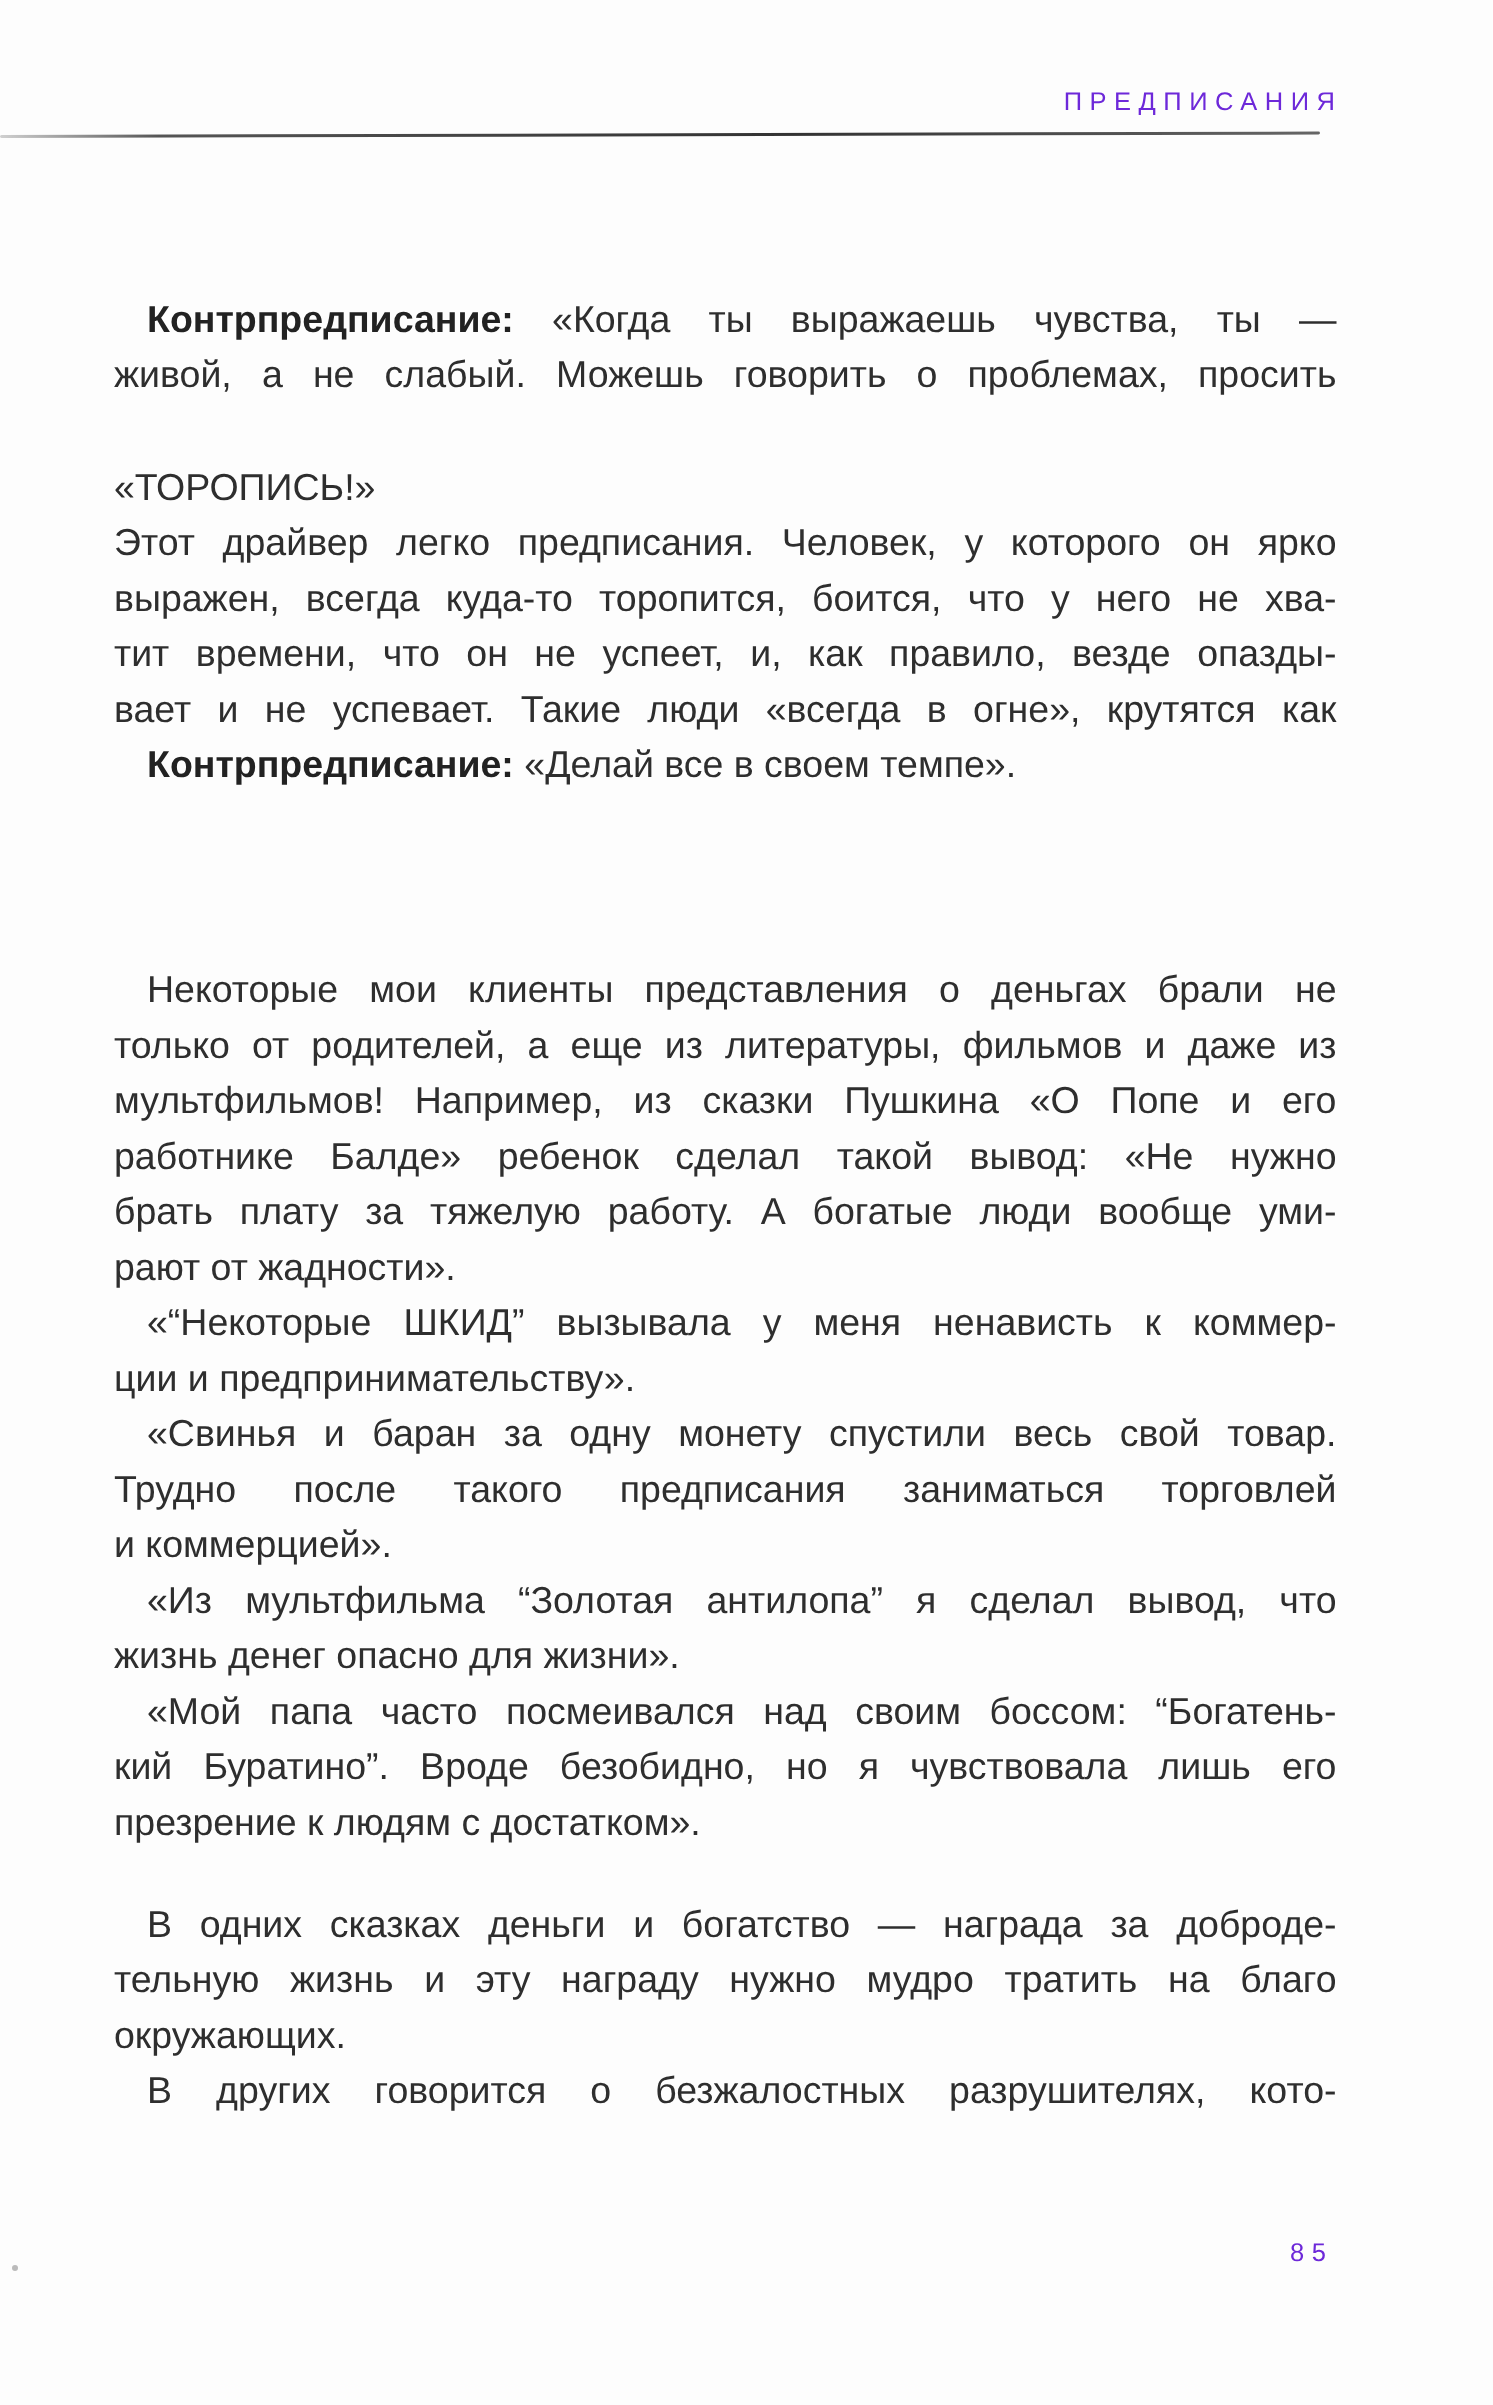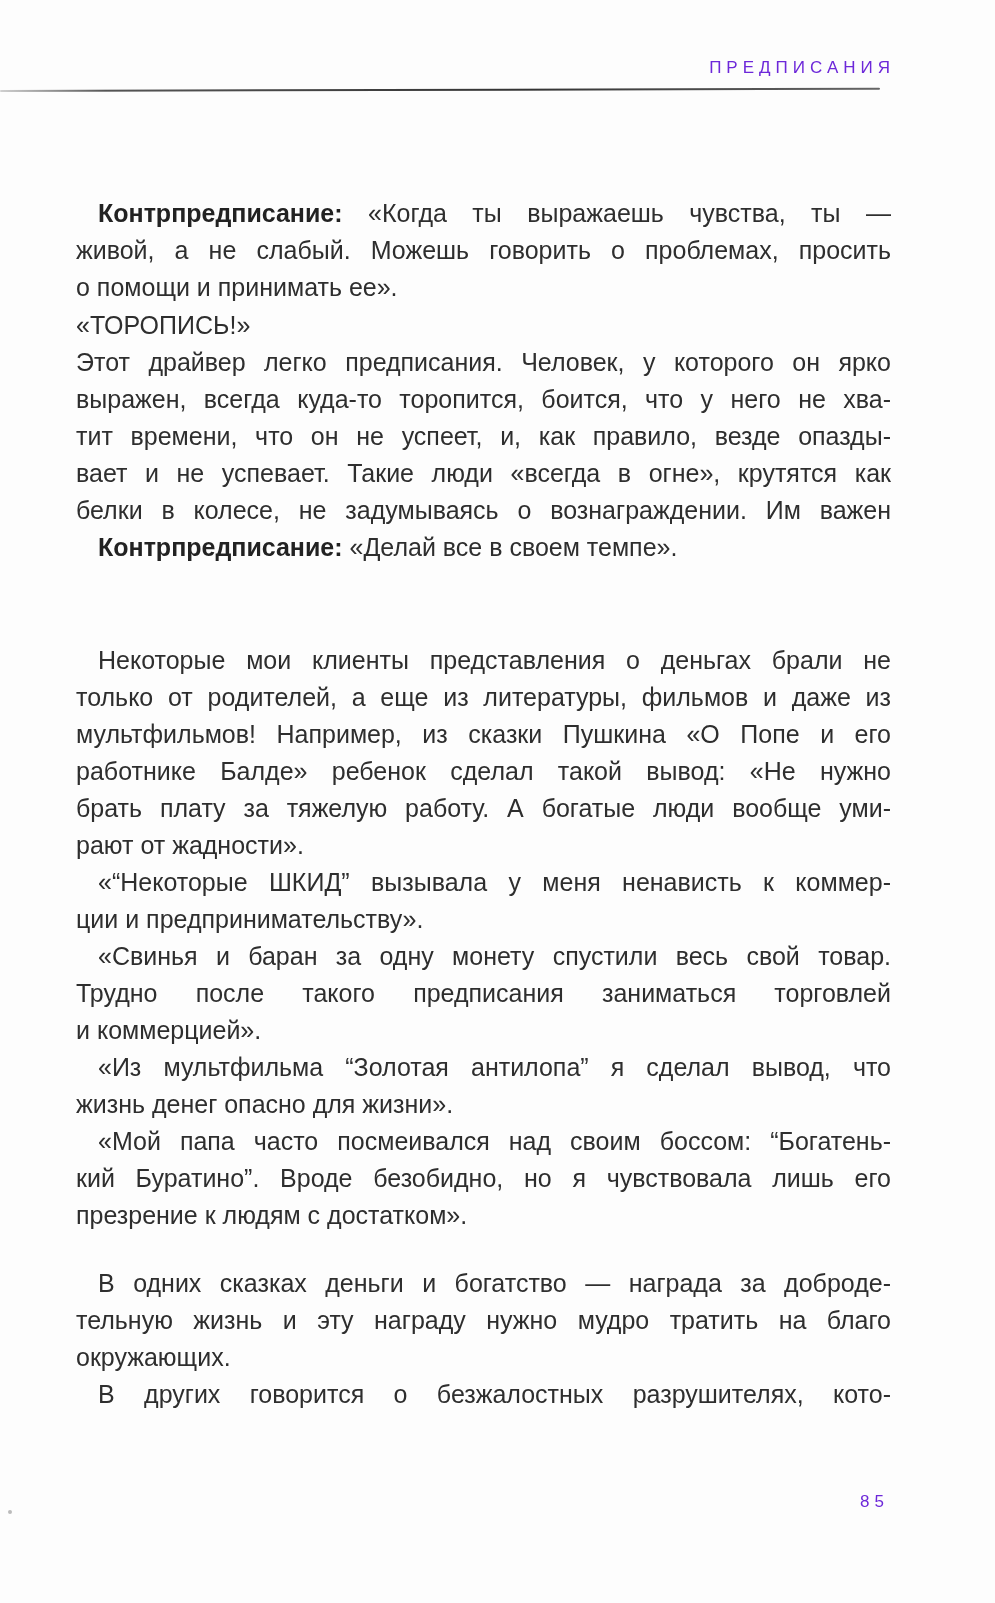--- a/index.html
+++ b/index.html
@@ -84,30 +84,28 @@
 <body>
 
 <div class="page">
 
   <div class="running-head">ПРЕДПИСАНИЯ</div>
   <div class="head-rule"></div>
 
   <div class="text-block" style="top:162px;margin-top:33px;">
     <span class="line indent"><span class="bold">Контрпредписание:</span><span> «Когда ты выражаешь чувства, ты —</span></span>
     <span class="line">живой, а не слабый. Можешь говорить о проблемах, просить</span>
-    <span class="line last">о помощи и принимать ее».</span>
   </div>
 
   <div class="text-block" style="top:307px;">
     <span class="line last">«ТОРОПИСЬ!»</span>
     <span class="line">Этот драйвер легко предписания. Человек, у которого он ярко</span>
     <span class="line">выражен, всегда куда-то торопится, боится, что у него не хва-</span>
     <span class="line">тит времени, что он не успеет, и, как правило, везде опазды-</span>
     <span class="line">вает и не успевает. Такие люди «всегда в огне», крутятся как</span>
-    <span class="line">белки в колесе, не задумываясь о вознаграждении. Им важен</span>
     <span class="line last indent"><span class="bold">Контрпредписание:</span><span> «Делай все в своем темпе».</span></span>
   </div>
 
   <div class="text-block" style="top:642px;">
     <span class="line indent">Некоторые мои клиенты представления о деньгах брали не</span>
     <span class="line">только от родителей, а еще из литературы, фильмов и даже из</span>
     <span class="line">мультфильмов! Например, из сказки Пушкина «О Попе и его</span>
     <span class="line">работнике Балде» ребенок сделал такой вывод: «Не нужно</span>
     <span class="line">брать плату за тяжелую работу. А богатые люди вообще уми-</span>
     <span class="line last">рают от жадности».</span>

